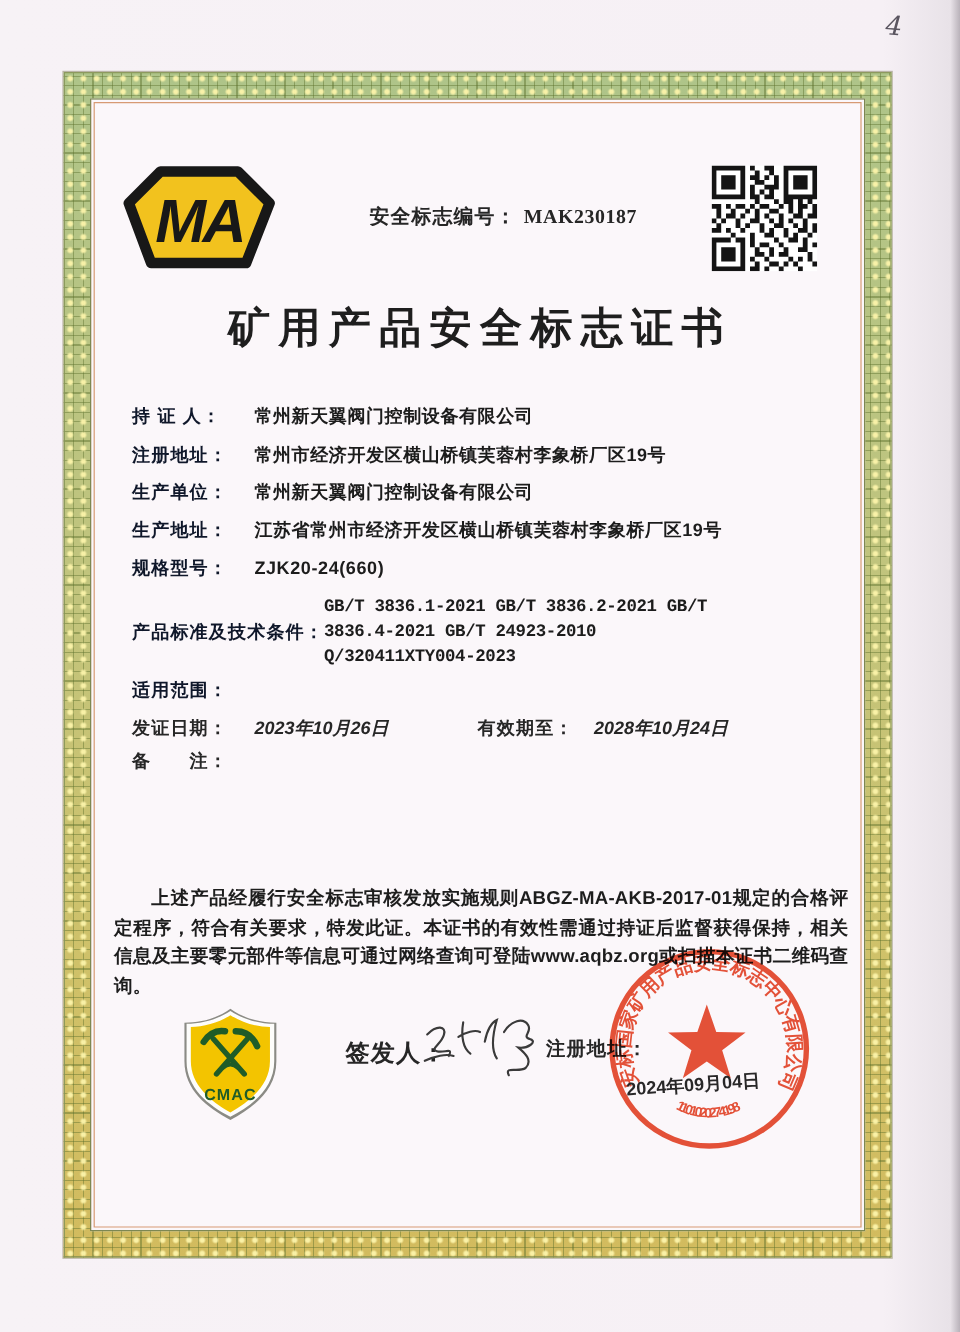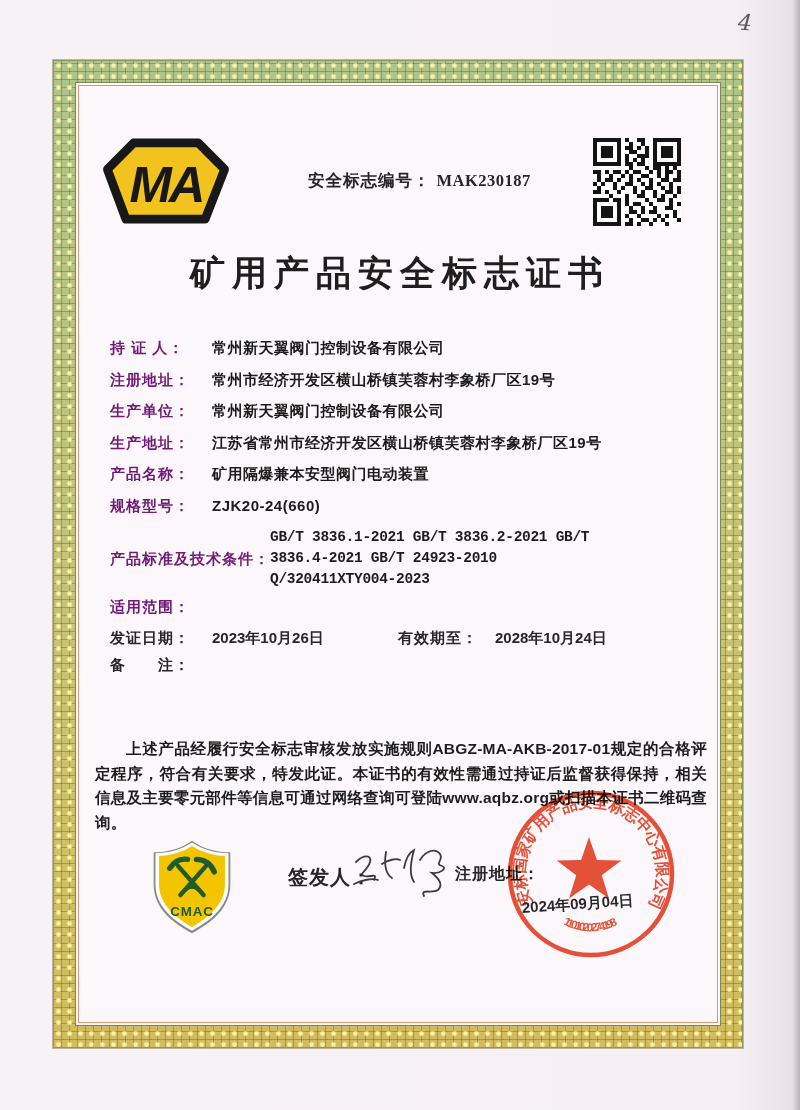--- a/index.html
+++ b/index.html
@@ -37,28 +37,28 @@
   .qr{position:absolute;left:593px;top:138px;width:88px;height:88px;background:#fff;}
 
   .title{
     position:absolute;left:0;top:250px;width:800px;text-align:center;
     font-family:"Liberation Serif","DejaVu Serif",serif;
     font-size:35px;font-weight:900;letter-spacing:7px;color:#1e1e1e;
   }
 
   .fields{position:absolute;left:110px;top:338px;width:600px;}
   .frow{display:flex;align-items:flex-start;margin-bottom:12.5px;font-size:15px;font-weight:700;line-height:19px;}
-  .frow .lbl{flex:0 0 102px;letter-spacing:1px;white-space:nowrap;color:#701a75;}
+  .frow .lbl{flex:0 0 102px;letter-spacing:1px;white-space:nowrap;color:#0f172a;}
   .frow .val{flex:1;letter-spacing:.5px;color:#1c1c1c;}
   .frow.std{margin-top:8px;margin-bottom:7px;align-items:center;}
   .frow.std .lbl{flex:0 0 auto;}
   .frow.std .val{width:355px;flex:0 0 355px;font-family:"Liberation Mono","DejaVu Sans Mono",monospace;font-weight:700;font-size:14.5px;line-height:21px;letter-spacing:-0.3px;}
   .dates-row{display:flex;margin-top:13px;margin-bottom:0;font-size:15px;font-weight:700;}
   .dates-row .lbl{flex:0 0 102px;letter-spacing:1px;}
-  .dates-row .val{width:148px;}
+  .dates-row .val{width:148px;font-style:italic;}
   .dates-row .lbl2{margin-left:38px;flex:0 0 97px;letter-spacing:1px;}
   .remark-row{margin-top:8px;font-size:15px;font-weight:700;letter-spacing:1px;}
 
   .paragraph{
     position:absolute;left:95px;top:737px;width:612px;
     font-size:15.5px;font-weight:700;line-height:24.5px;
     text-align:justify;text-indent:2em;color:#1d1d1d;letter-spacing:.2px;
   }
 
   .cmac-logo{position:absolute;left:146px;top:838px;width:92px;height:98px;}
@@ -128,24 +128,20 @@
     </div>
     <div class="frow">
       <span class="lbl">生产单位：</span>
       <span class="val">常州新天翼阀门控制设备有限公司</span>
     </div>
     <div class="frow">
       <span class="lbl">生产地址：</span>
       <span class="val">江苏省常州市经济开发区横山桥镇芙蓉村李象桥厂区19号</span>
     </div>
     <div class="frow">
-      <span class="lbl">产品名称：</span>
-      <span class="val">矿用隔爆兼本安型阀门电动装置</span>
-    </div>
-    <div class="frow">
       <span class="lbl">规格型号：</span>
       <span class="val">ZJK20-24(660)</span>
     </div>
     <div class="frow std">
       <span class="lbl">产品标准及技术条件：</span>
       <span class="val">GB/T 3836.1-2021 GB/T 3836.2-2021 GB/T 3836.4-2021 GB/T 24923-2010 Q/320411XTY004-2023</span>
     </div>
     <div class="frow">
       <span class="lbl">适用范围：</span>
     </div>

